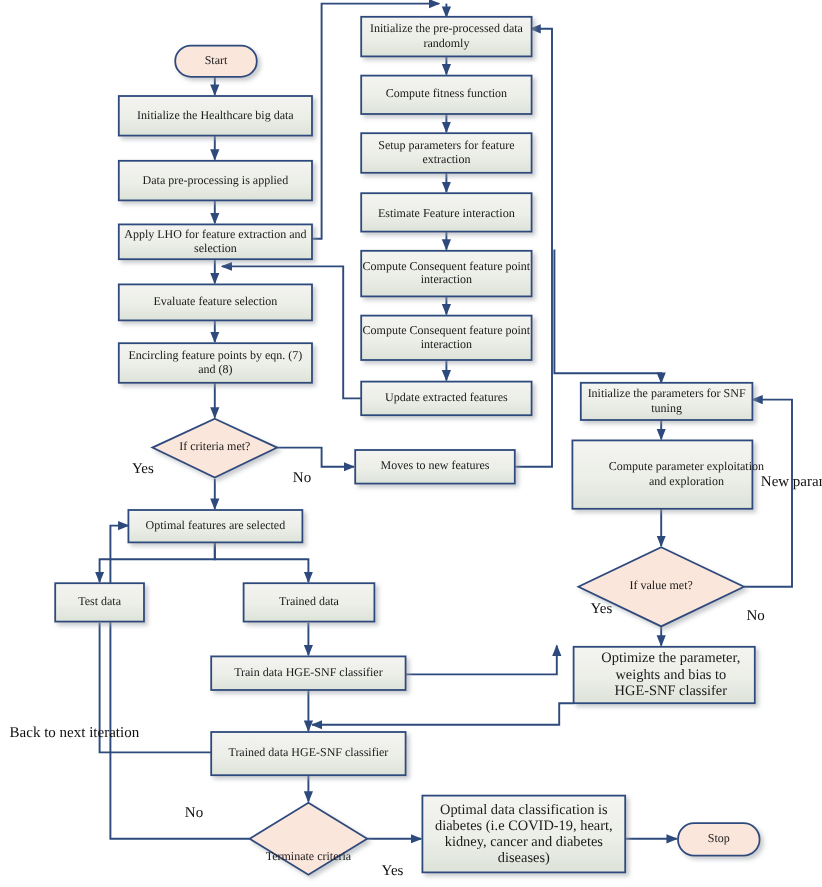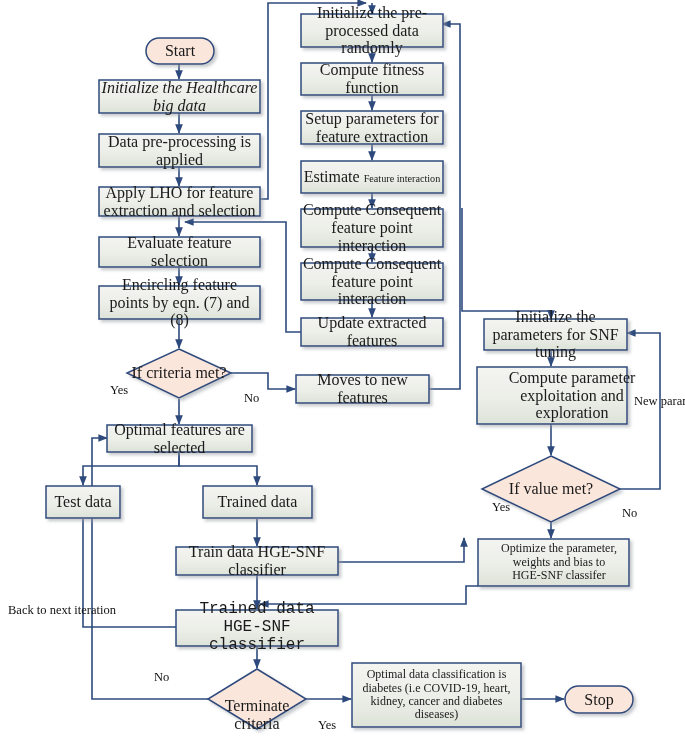--- a/index.html
+++ b/index.html
@@ -11,21 +11,21 @@
      position:absolute;display:flex;align-items:center;justify-content:center;
      text-align:center;color:#1a1a1a;line-height:1.12;
      font-family:"Liberation Serif","DejaVu Serif",serif;
      pointer-events:none;
   }
   .lbl{
      position:absolute;color:#111;
      font-family:"Liberation Serif","DejaVu Serif",serif;
      font-size:12.5px;white-space:pre;line-height:1.12;
   }
-  .t13{font-size:16px;}
+  .t13{font-size:10px;}
   .t12{font-size:12px;}
   .small{font-size:10.2px;}
 </style>
 </head>
 <body>
 
 <div id="chart">
 
   <svg viewBox="0 0 685 739">
     <defs>
@@ -119,31 +119,31 @@
       <rect x="296" y="375" width="133" height="28" fill="url(#procGrad)" stroke="#2e4a7d" stroke-width="1.5"></rect>
 
       <rect x="484" y="319" width="143" height="31" fill="url(#procGrad)" stroke="#2e4a7d" stroke-width="1.5"></rect>
       <rect x="477" y="367" width="150" height="57" fill="url(#procGrad)" stroke="#2e4a7d" stroke-width="1.5"></rect>
       <polygon points="551,456 620,489 551,522 482,489" fill="#fbe6dc" stroke="#2e4a7d" stroke-width="1.5"></polygon>
       <rect x="478" y="539" width="151" height="47" fill="url(#procGrad)" stroke="#2e4a7d" stroke-width="1.5"></rect>
     </g>
   </svg>
 
   <div class="nodeText t13" style="left:146px;top:38px;width:68px;height:26px;">Start</div>
-  <div class="nodeText t13" style="left:101px;top:80px;width:157px;height:33px;font-style:italic;">Initialize the Healthcare big data</div>
+  <div class="nodeText t13" style="left:101px;top:80px;width:157px;height:33px;">Initialize the Healthcare big data</div>
   <div class="nodeText t13" style="left:101px;top:134px;width:157px;height:33px;">Data pre-processing is applied</div>
   <div class="nodeText t13" style="left:101px;top:186px;width:157px;height:31px;">Apply LHO for feature extraction and selection</div>
   <div class="nodeText t13" style="left:101px;top:237px;width:157px;height:30px;">Evaluate feature selection</div>
   <div class="nodeText t13" style="left:101px;top:286px;width:157px;height:33px;">Encircling feature points by eqn. (7) and (8)</div>
   <div class="nodeText t13" style="left:129px;top:360px;width:100px;height:26px;">If criteria met?</div>
   <div class="nodeText t13" style="left:109px;top:425px;width:141px;height:27px;">Optimal features are selected</div>
   <div class="nodeText t13" style="left:48px;top:486px;width:70px;height:32px;">Test data</div>
   <div class="nodeText t13" style="left:205px;top:486px;width:105px;height:32px;">Trained data</div>
   <div class="nodeText t13" style="left:178px;top:547px;width:158px;height:28px;">Train data HGE-SNF classifier</div>
-  <div class="nodeText t13" style="left:178px;top:610px;width:158px;height:36px;font-family:Liberation Mono, monospace;">Trained data HGE-SNF classifier</div>
+  <div class="nodeText t13" style="left:178px;top:610px;width:158px;height:36px;">Trained data HGE-SNF classifier</div>
   <div class="nodeText t13" style="left:207px;top:687px;width:100px;height:24px;margin-top:16px;">Terminate criteria</div>
   <div class="nodeText t12" style="left:354px;top:663px;width:165px;height:64px;">Optimal data classification is diabetes (i.e COVID-19, heart, kidney, cancer and diabetes diseases)</div>
   <div class="nodeText t13" style="left:565px;top:686px;width:68px;height:27px;">Stop</div>
 
   <div class="nodeText t13" style="left:302px;top:14px;width:140px;height:33px;">Initialize the pre-processed data randomly</div>
   <div class="nodeText t13" style="left:302px;top:63px;width:140px;height:32px;">Compute fitness function</div>
   <div class="nodeText t13" style="left:302px;top:111px;width:140px;height:33px;">Setup parameters for feature extraction</div>
   <div class="nodeText" style="left:302px;top:161px;width:140px;height:32px;">
       <span>
        <span class="t13">Estimate </span><span class="small">Feature interaction</span></span>

